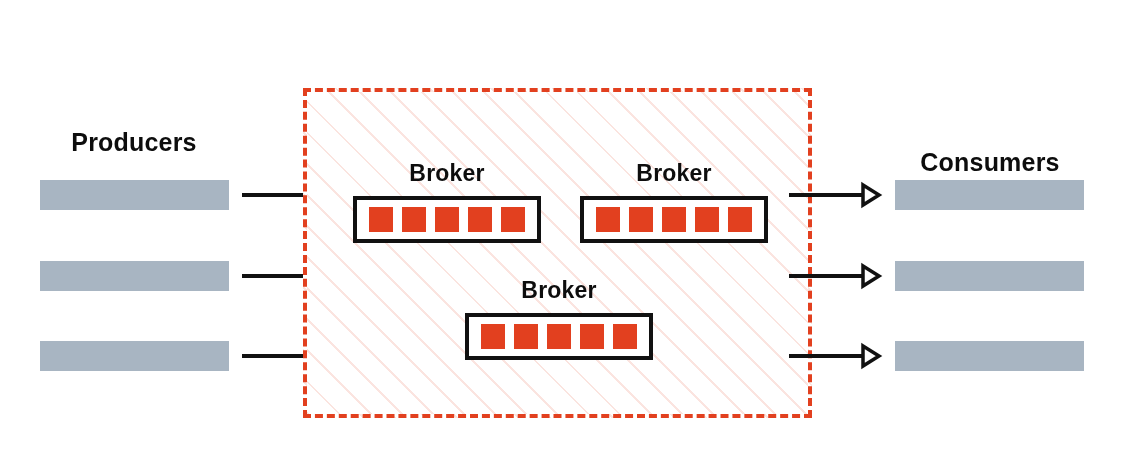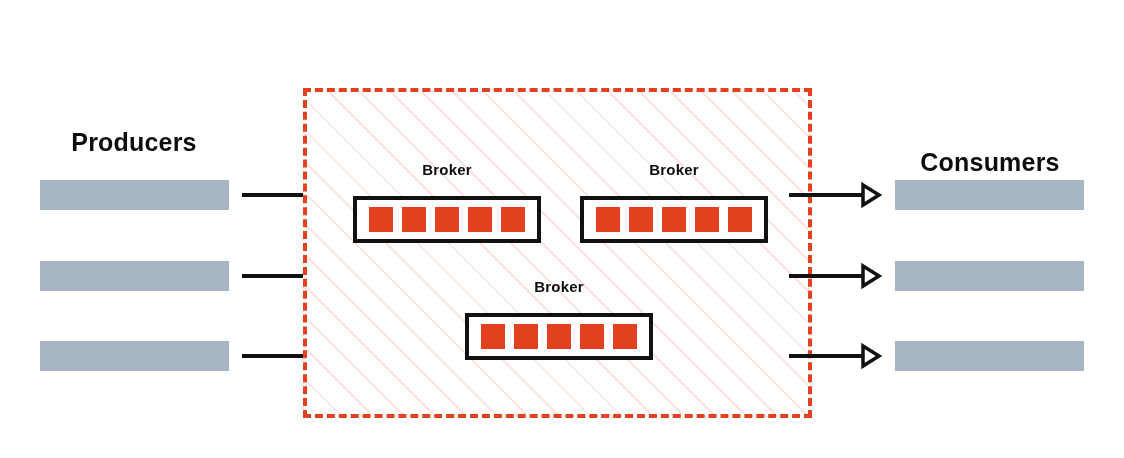--- a/index.html
+++ b/index.html
@@ -44,21 +44,21 @@
     font-size: 25px;
   }
   .label-consumers {
     left: 856px;
     width: 268px;
     top: 130px;
     font-size: 25px;
     margin-top: 20px;
   }
   .label-broker {
-    font-size: 15px;
+    font-size: 23px;
     top: 0;
     left: 0;
     width: 100%;
   }
 
   
   .cluster-box {
     position: absolute;
     left: 303px;
     top: 88px;

